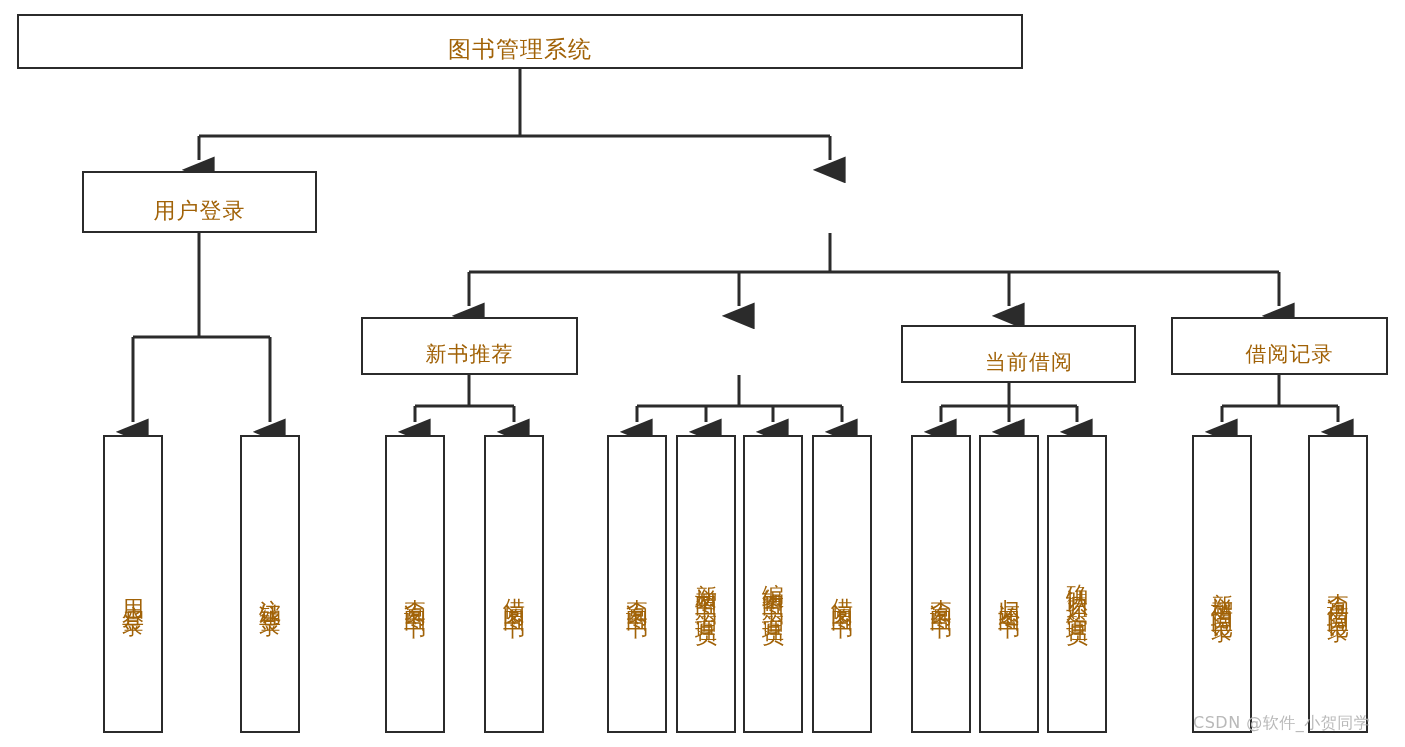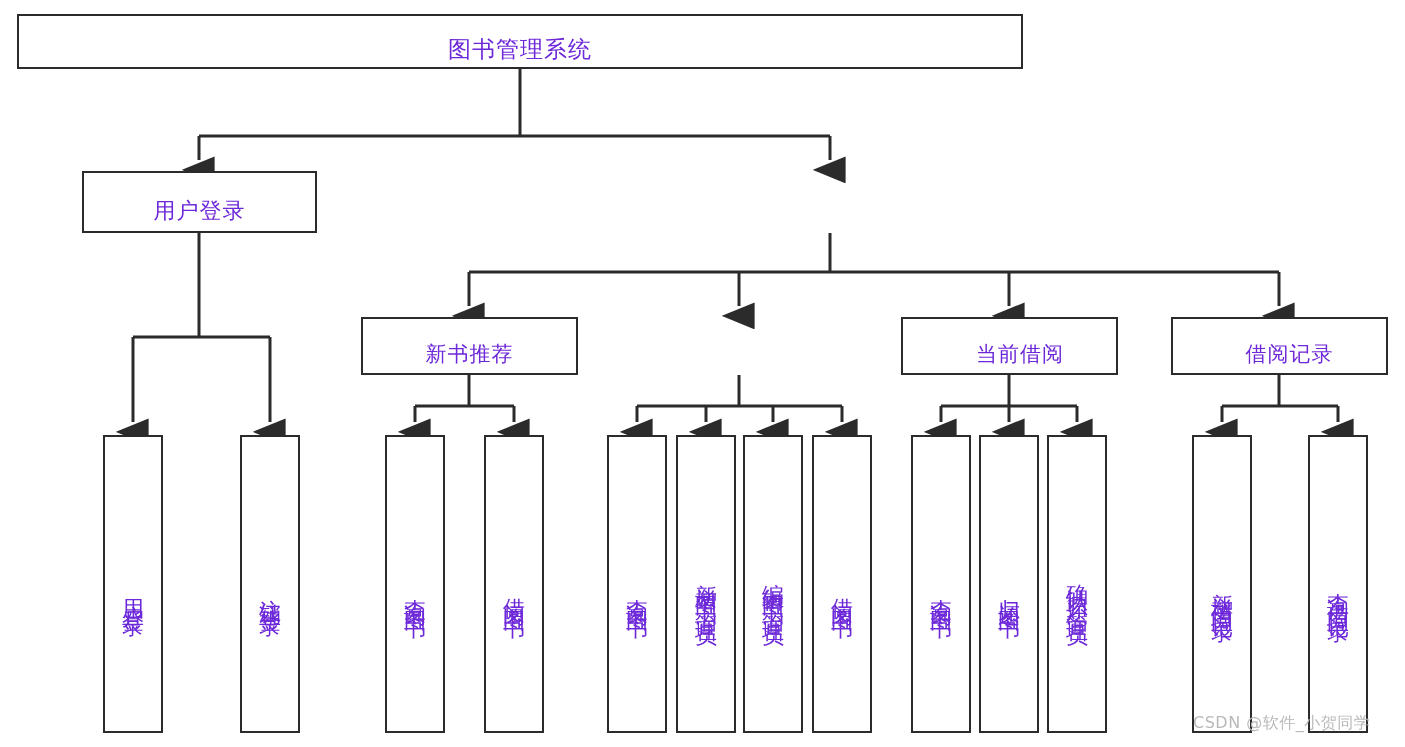--- a/index.html
+++ b/index.html
@@ -30,21 +30,21 @@
     position: absolute;
     box-sizing: border-box;
     background: #ffffff;
     border: 2.5px solid #2b2b2b;
     display: flex;
     align-items: center;
     justify-content: center;
     z-index: 5;
   }
   .node .label {
-    color: #6d28d9;
+    color: #a16207;
     letter-spacing: 1px;
     white-space: nowrap;
     line-height: 1.18;
     margin-top: 17px;
   }
   .node-root .label { font-size: 23px; }
   .node-l2 .label { font-size: 22px; }
   .node-l3 .label { font-size: 21px; }
   
   .node-leaf {
@@ -128,21 +128,21 @@
     <span class="label">图书管理系统</span>
   </div>
 
   <div class="node node-l2" style="left:82px; top:171px; width:235px; height:62px;">
     <span class="label">用户登录</span>
   </div>
 
   <div class="node node-l3" style="left:361px; top:317px; width:217px; height:58px;">
     <span class="label">新书推荐</span>
   </div>
-  <div class="node node-l3" style="left:901px; top:317px; width:217px; height:58px;padding-left:21px;">
+  <div class="node node-l3" style="left:901px; top:325px; width:235px; height:58px;padding-left:21px;">
     <span class="label">当前借阅</span>
   </div>
   <div class="node node-l3" style="left:1171px; top:317px; width:217px; height:58px;padding-left:20px;">
     <span class="label">借阅记录</span>
   </div>
 
   <div class="node node-leaf" style="left:103px; top:435px; width:60px; height:298px;">
     <span class="label">用户登录</span>
   </div>
   <div class="node node-leaf" style="left:240px; top:435px; width:60px; height:298px;">

